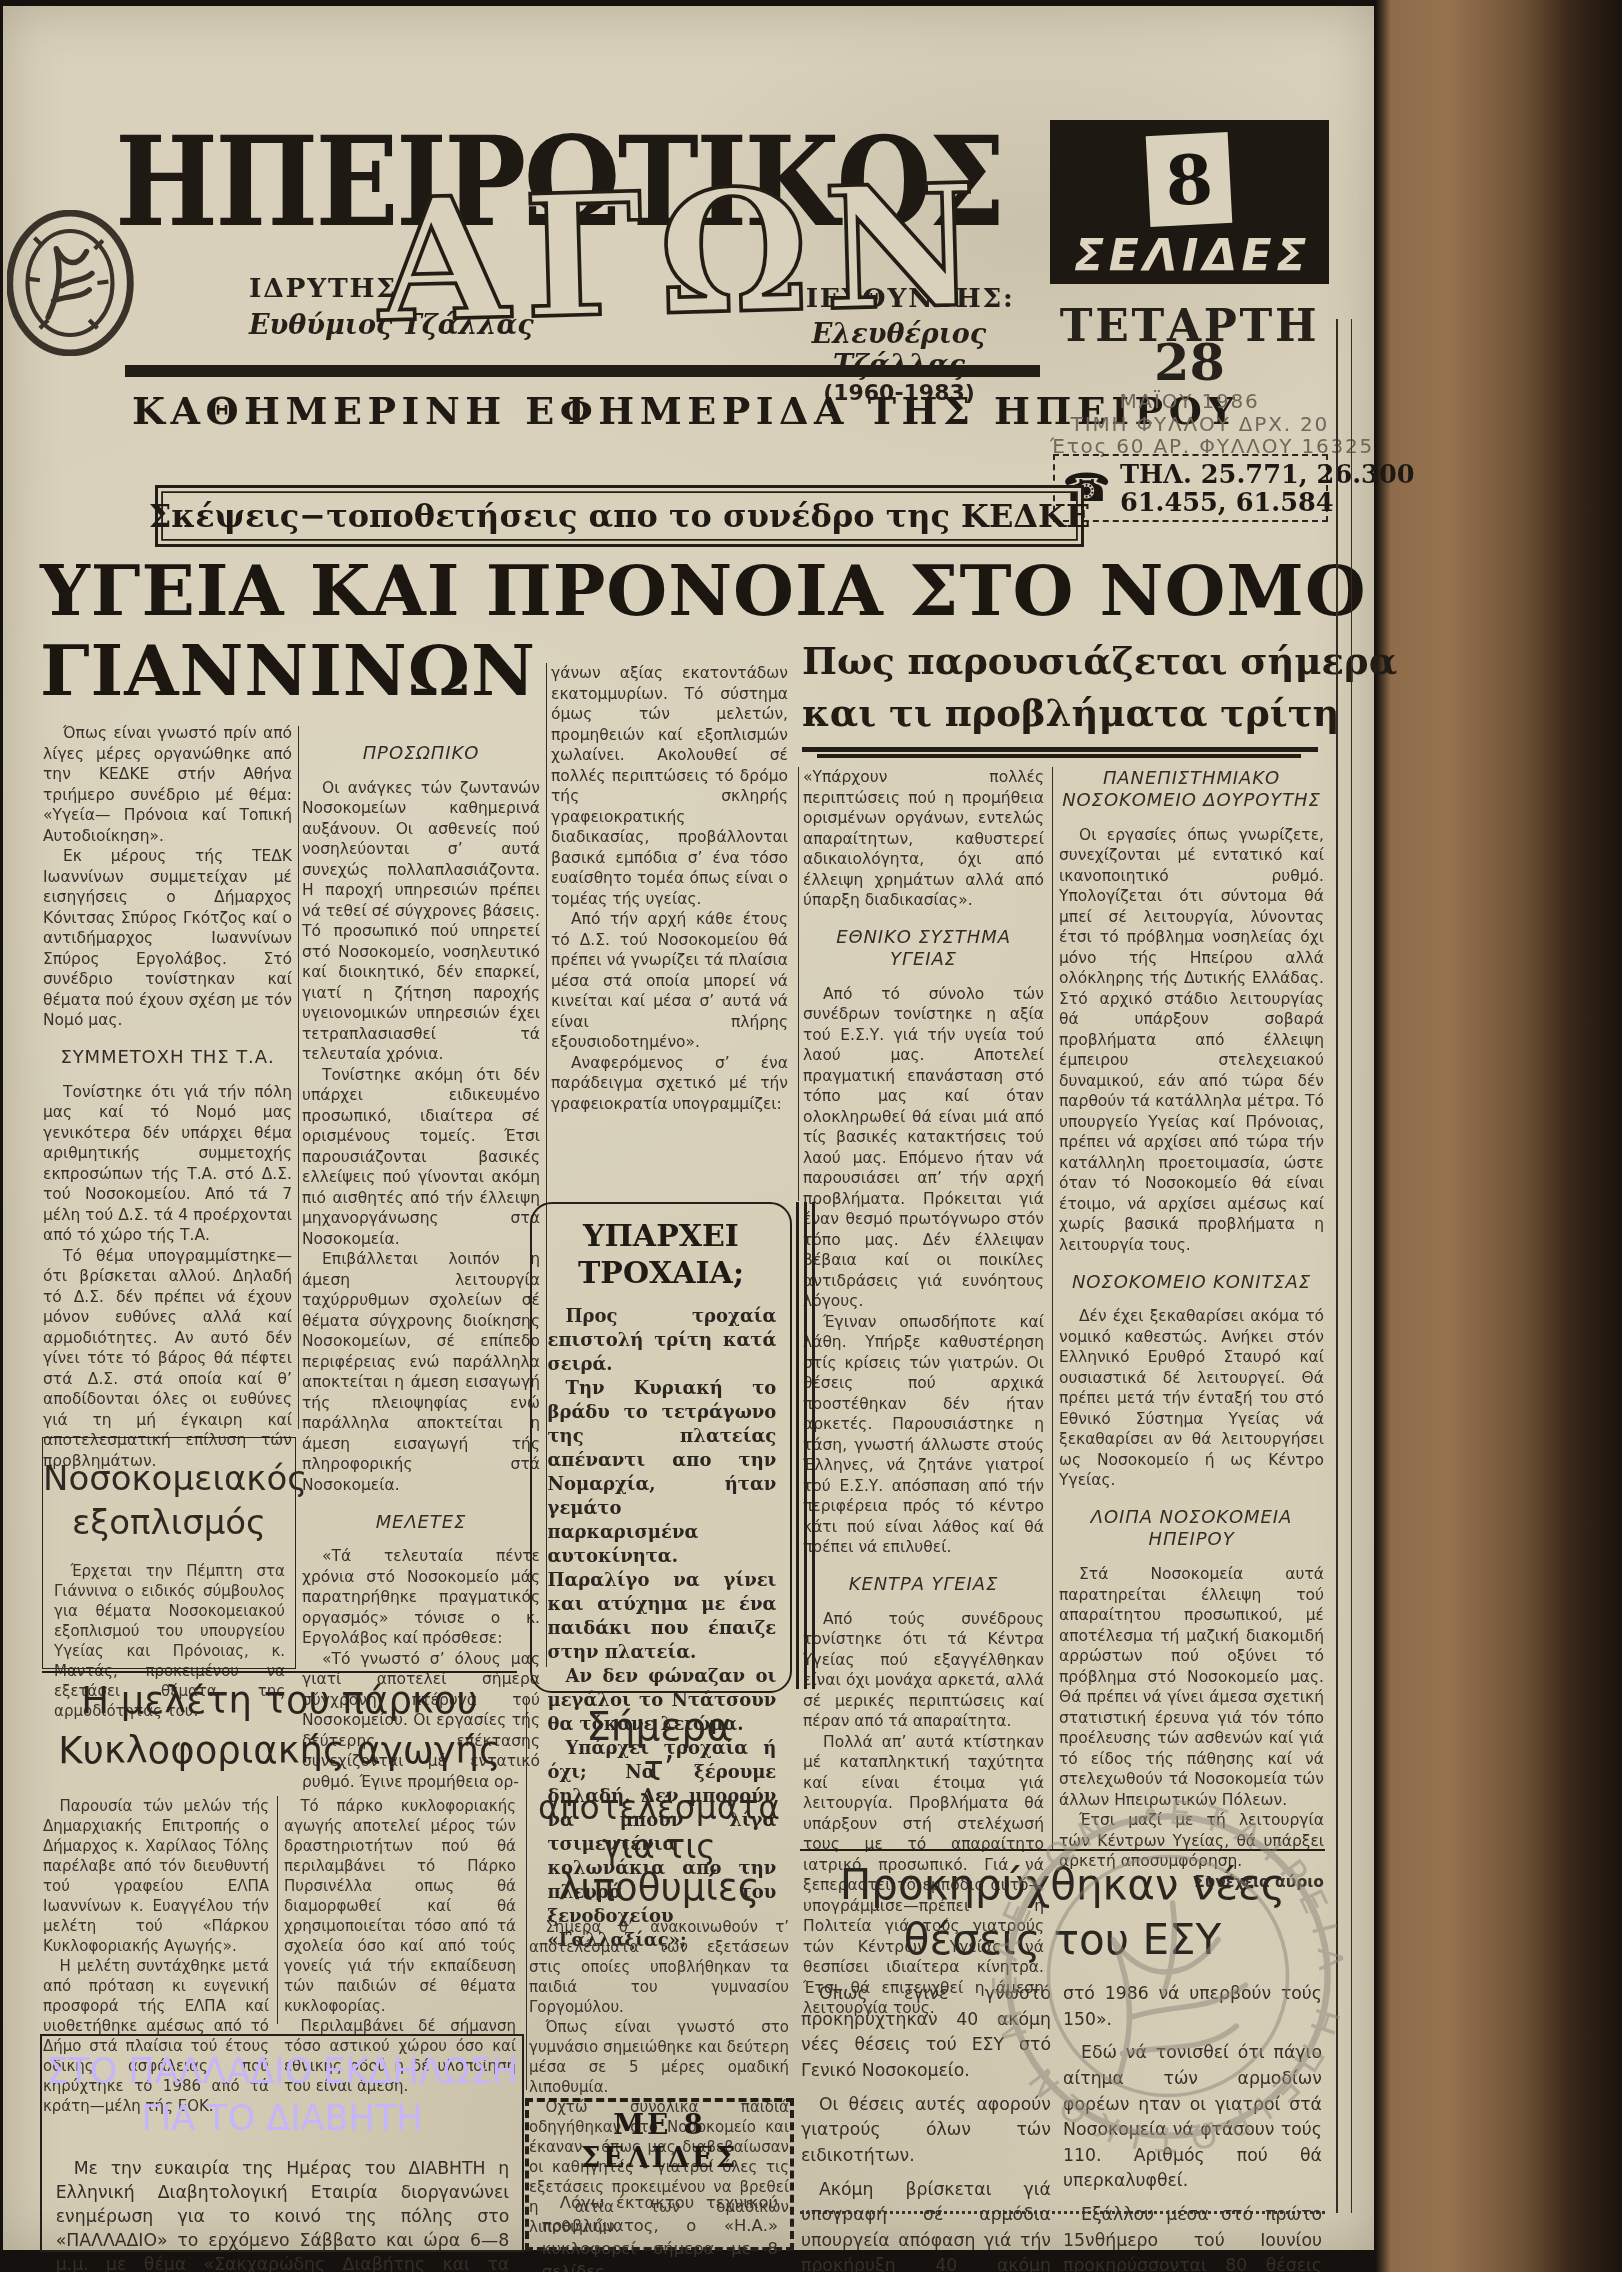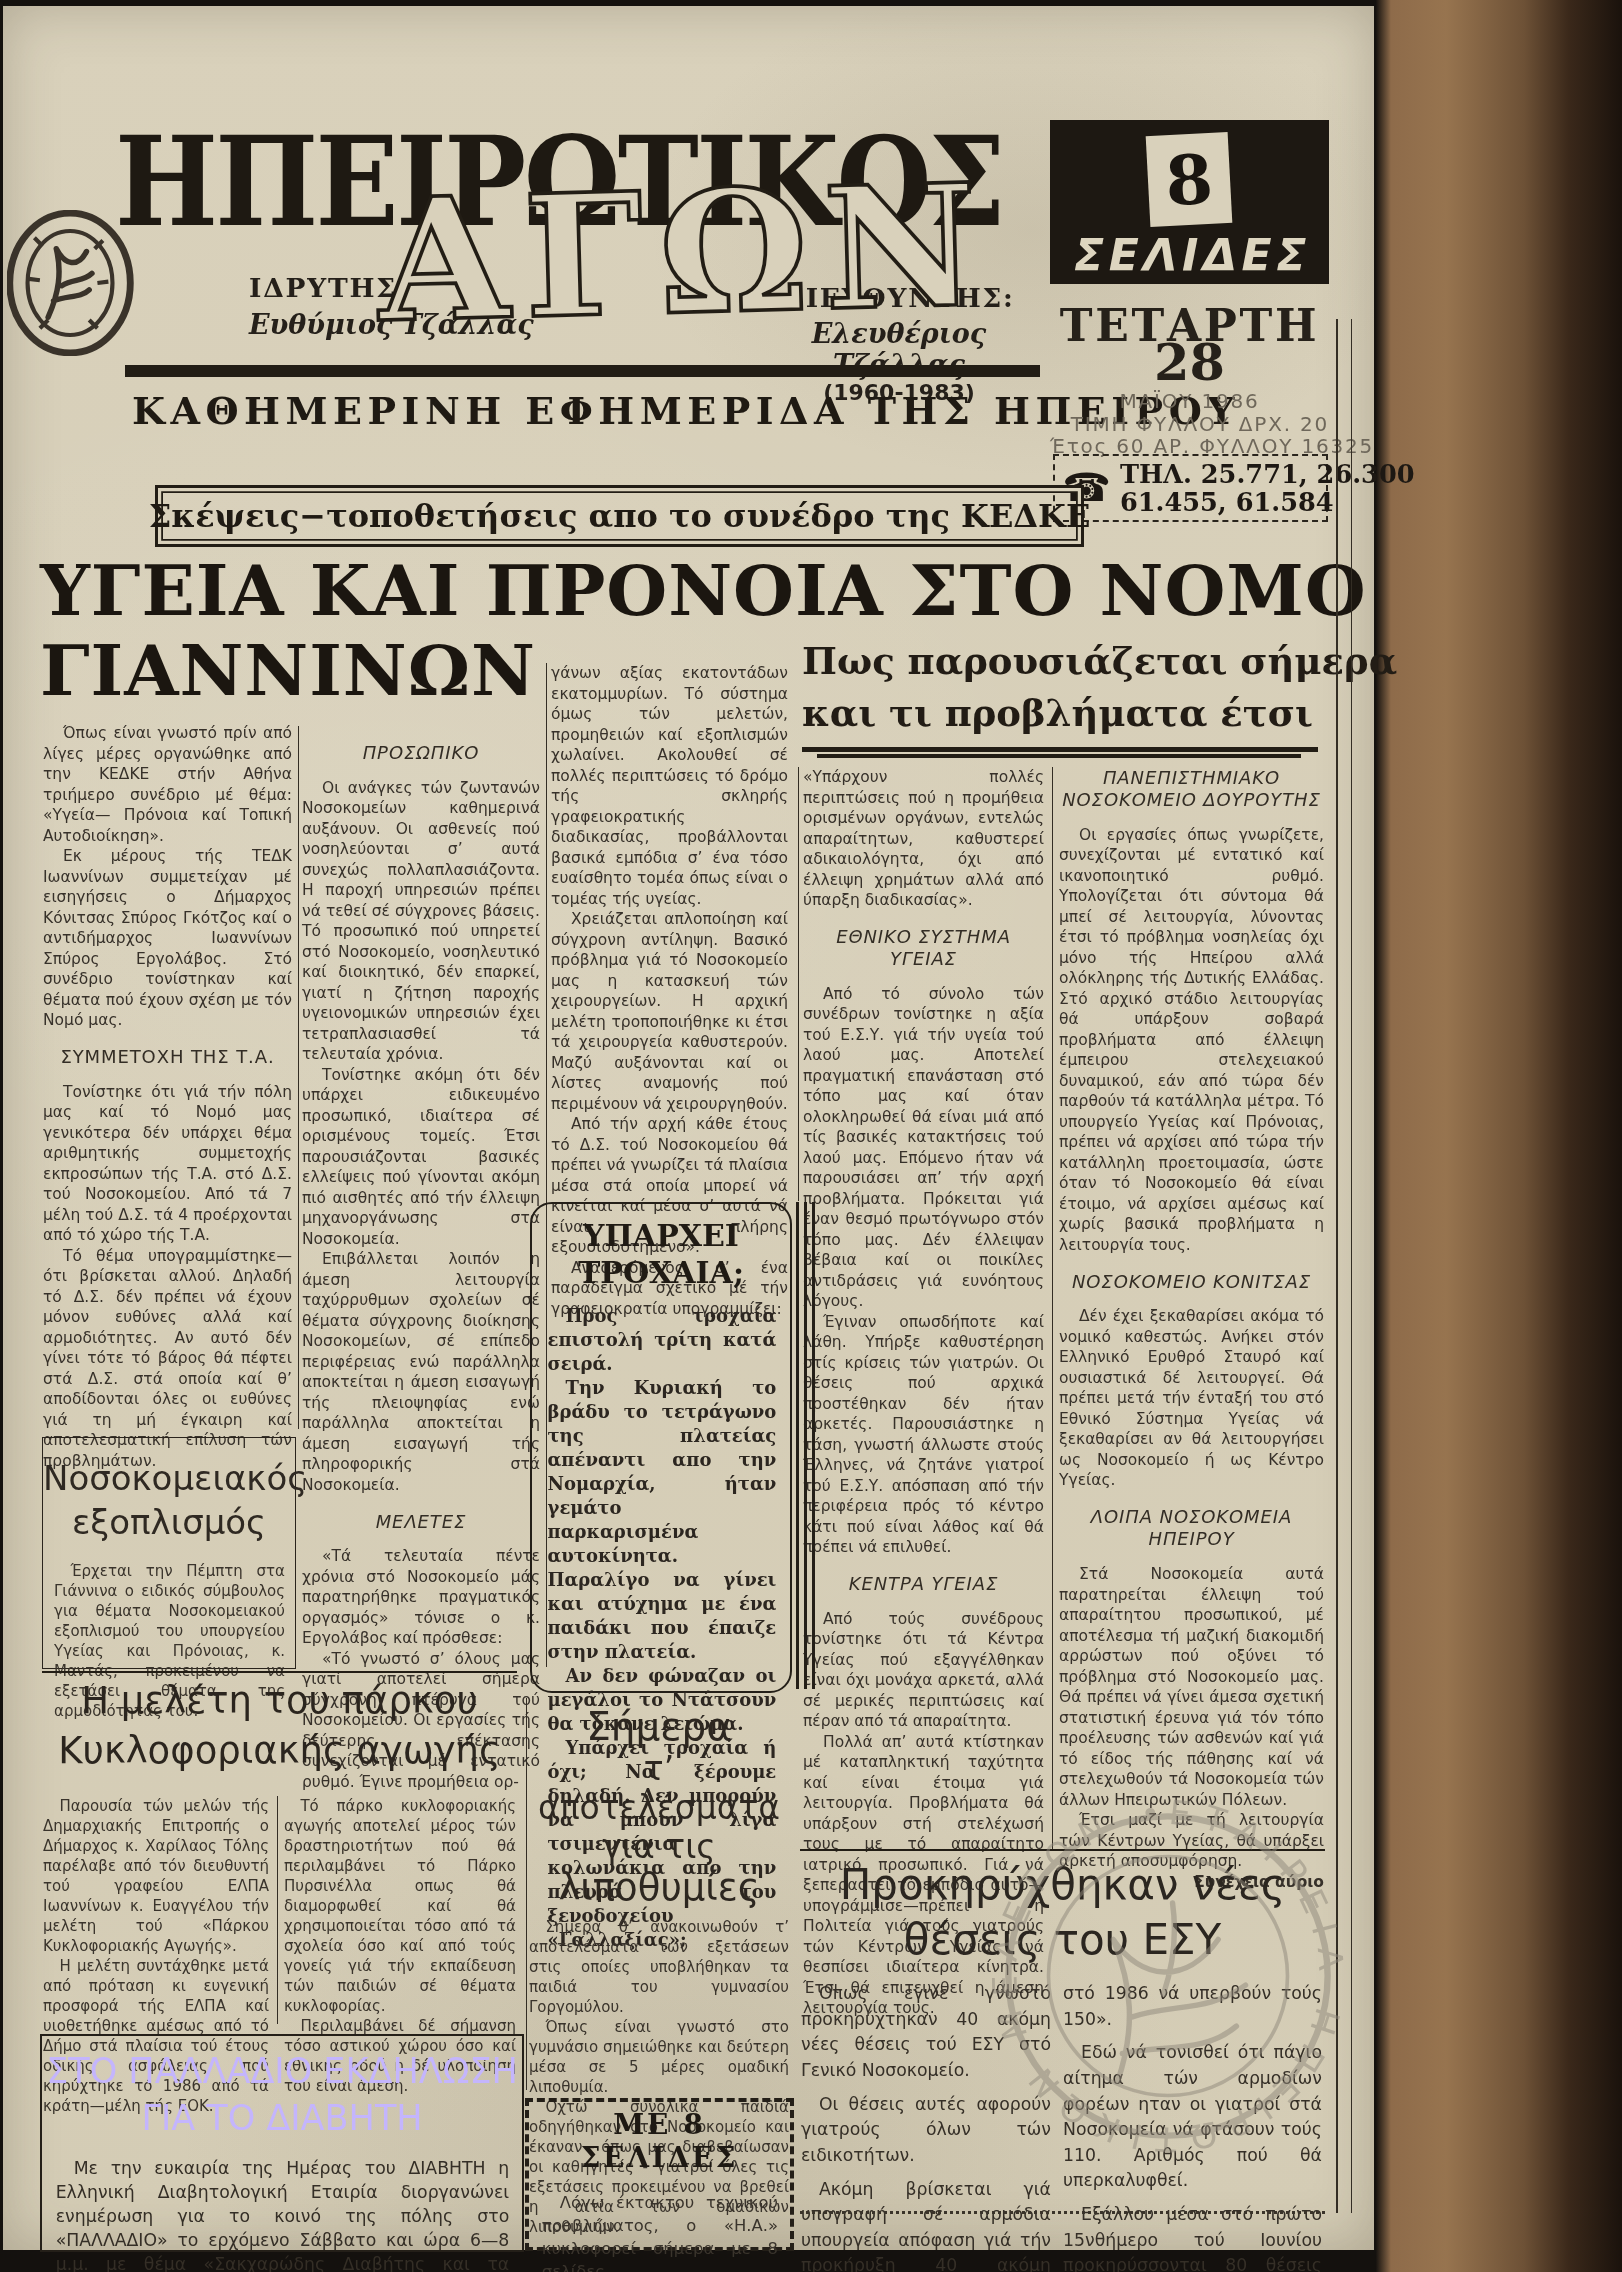--- a/index.html
+++ b/index.html
@@ -133,21 +133,21 @@
   </div>
 
   <div class="abs banner" style="left:155px;top:485px;width:923px;height:56px;">
     <span class="banner-text">Σκέψεις−τοποθετήσεις  απο το συνέδρο της ΚΕΔΚΕ</span>
   </div>
 
   <div class="abs lead-h" style="left:40px;top:549px;">ΥΓΕΙΑ ΚΑΙ ΠΡΟΝΟΙΑ ΣΤΟ ΝΟΜΟ</div>
   <div class="abs lead-h" style="left:40px;top:629px;">ΓΙΑΝΝΙΝΩΝ</div>
 
   <div class="abs sub-h" style="left:802px;top:639px;">Πως παρουσιάζεται σήμερα</div>
-  <div class="abs sub-h" style="left:802px;top:691px;">και τι προβλήματα έτσι</div>
+  <div class="abs sub-h" style="left:802px;top:691px;">και τι προβλήματα τρίτη</div>
   <div class="abs rule-h" style="left:802px;top:747px;width:516px;height:4.6px;"></div>
   <div class="abs rule-h" style="left:817px;top:754px;width:484px;height:3.7px;"></div>
 
   <div class="abs vrule" style="left:298px;top:726px;height:703px;"></div>
   <div class="abs vrule" style="left:546px;top:663px;height:1004px;"></div>
   <div class="abs vrule" style="left:798px;top:767px;height:434px;"></div>
   <div class="abs vrule" style="left:1052px;top:767px;height:1082px;"></div>
   <div class="abs vrule2" style="left:1336px;top:319px;height:1894px;"></div>
   <div class="abs vrule" style="left:1351px;top:319px;height:1894px;"></div>
 
@@ -164,21 +164,20 @@
     <p>Οι ανάγκες τών ζωντανών Νοσοκομείων καθημερινά αυξάνουν. Οι ασθενείς πού νοσηλεύονται σ’ αυτά συνεχώς πολλαπλασιάζοντα. Η παροχή υπηρεσιών πρέπει νά τεθεί σέ σύγχρονες βάσεις. Τό προσωπικό πού υπηρετεί στό Νοσοκομείο, νοσηλευτικό καί διοικητικό, δέν επαρκεί, γιατί η ζήτηση παροχής υγειονομικών υπηρεσιών έχει τετραπλασιασθεί τά τελευταία χρόνια.</p>
     <p>Τονίστηκε ακόμη ότι δέν υπάρχει ειδικευμένο προσωπικό, ιδιαίτερα σέ ορισμένους τομείς. Έτσι παρουσιάζονται βασικές ελλείψεις πού γίνονται ακόμη πιό αισθητές από τήν έλλειψη μηχανοργάνωσης στά Νοσοκομεία.</p>
     <p>Επιβάλλεται λοιπόν η άμεση λειτουργία ταχύρρυθμων σχολείων σέ θέματα σύγχρονης διοίκησης Νοσοκομείων, σέ επίπεδο περιφέρειας ενώ παράλληλα αποκτείται η άμεση εισαγωγή τής πλειοψηφίας ενώ παράλληλα αποκτείται η άμεση εισαγωγή τής πληροφορικής στά Νοσοκομεία.</p>
     <p class="sh" style="font-style:italic;">ΜΕΛΕΤΕΣ</p>
     <p>«Τά τελευταία πέντε χρόνια στό Νοσοκομείο μάς παρατηρήθηκε πραγματικός οργασμός» τόνισε ο κ. Εργολάβος καί πρόσθεσε:</p>
     <p>«Τό γνωστό σ’ όλους μας γιατί αποτελεί σήμερα σύγχρονη πτέρυγα τού Νοσοκομείου. Οι εργασίες τής δεύτερης επέκτασης συνεχίζονται μέ εντατικό ρυθμό. Έγινε προμήθεια ορ-</p>
   </div>
 
   <div class="col" style="left:551px;top:663px;width:237px;">
     <p style="text-indent:0;">γάνων αξίας εκατοντάδων εκατομμυρίων. Τό σύστημα όμως τών μελετών, προμηθειών καί εξοπλισμών χωλαίνει. Ακολουθεί σέ πολλές περιπτώσεις τό δρόμο τής σκληρής γραφειοκρατικής διαδικασίας, προβάλλονται βασικά εμπόδια σ’ ένα τόσο ευαίσθητο τομέα όπως είναι ο τομέας τής υγείας.</p>
-    <p>Χρειάζεται απλοποίηση καί σύγχρονη αντίληψη. Βασικό πρόβλημα γιά τό Νοσοκομείο μας η κατασκευή τών χειρουργείων. Η αρχική μελέτη τροποποιήθηκε κι έτσι τά χειρουργεία καθυστερούν. Μαζύ αυξάνονται καί οι λίστες αναμονής πού περιμένουν νά χειρουργηθούν.</p>
     <p>Από τήν αρχή κάθε έτους τό Δ.Σ. τού Νοσοκομείου θά πρέπει νά γνωρίζει τά πλαίσια μέσα στά οποία μπορεί νά κινείται καί μέσα σ’ αυτά νά είναι πλήρης εξουσιοδοτημένο».</p>
     <p>Αναφερόμενος σ’ ένα παράδειγμα σχετικό μέ τήν γραφειοκρατία υπογραμμίζει:</p>
   </div>
 
   <div class="col" style="left:803px;top:767px;width:241px;">
     <p style="text-indent:0;">«Υπάρχουν πολλές περιπτώσεις πού η προμήθεια ορισμένων οργάνων, εντελώς απαραίτητων, καθυστερεί αδικαιολόγητα, όχι από έλλειψη χρημάτων αλλά από ύπαρξη διαδικασίας».</p>
     <p class="sh" style="font-style:italic;">ΕΘΝΙΚΟ ΣΥΣΤΗΜΑ ΥΓΕΙΑΣ</p>
     <p>Από τό σύνολο τών συνέδρων τονίστηκε η αξία τού Ε.Σ.Υ. γιά τήν υγεία τού λαού μας. Αποτελεί πραγματική επανάσταση στό τόπο μας καί όταν ολοκληρωθεί θά είναι μιά από τίς βασικές κατακτήσεις τού λαού μας. Επόμενο ήταν νά παρουσιάσει απ’ τήν αρχή προβλήματα. Πρόκειται γιά έναν θεσμό πρωτόγνωρο στόν τόπο μας. Δέν έλλειψαν βέβαια καί οι ποικίλες αντιδράσεις γιά ευνόητους λόγους.</p>
     <p>Έγιναν οπωσδήποτε καί λάθη. Υπήρξε καθυστέρηση στίς κρίσεις τών γιατρών. Οι θέσεις πού αρχικά προστέθηκαν δέν ήταν αρκετές. Παρουσιάστηκε η τάση, γνωστή άλλωστε στούς Έλληνες, νά ζητάνε γιατροί τού Ε.Σ.Υ. απόσπαση από τήν περιφέρεια πρός τό κέντρο κάτι πού είναι λάθος καί θά πρέπει νά επιλυθεί.</p>
     <p class="sh" style="font-style:italic;">ΚΕΝΤΡΑ ΥΓΕΙΑΣ</p>

